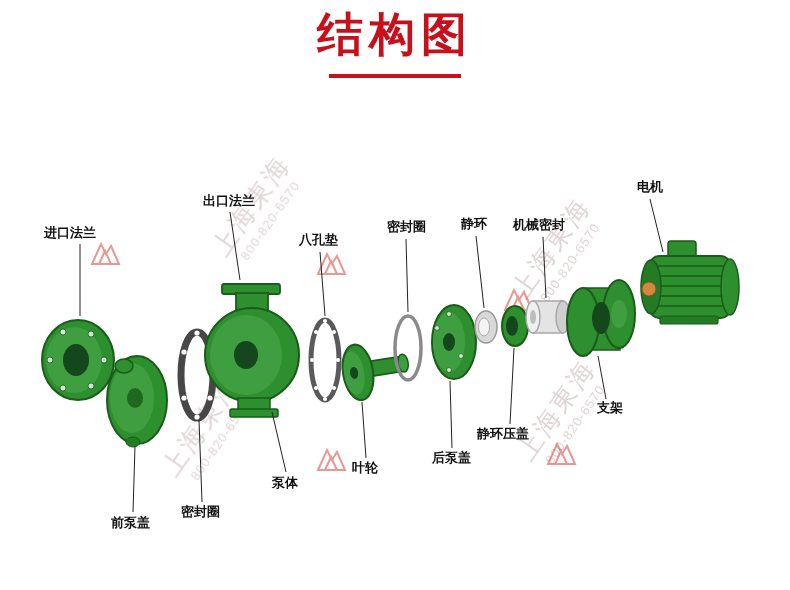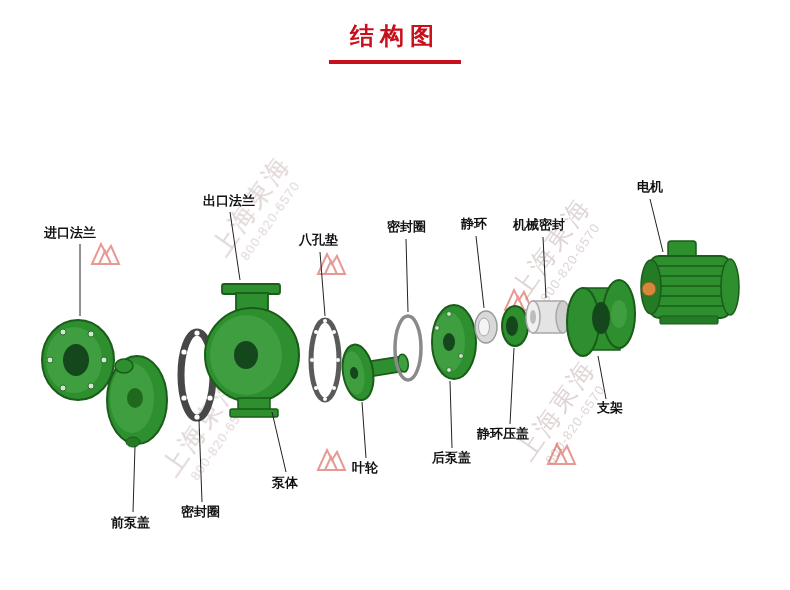--- a/index.html
+++ b/index.html
@@ -5,23 +5,23 @@
   html,body{margin:0;padding:0;background:#ffffff;}
   .page{
     position:relative;
     width:790px;height:590px;
     background:#ffffff;
     overflow:hidden;
     font-family:"Liberation Sans", sans-serif;
   }
   .page-title{
     margin:0;
-    padding-top:20px;
+    padding-top:4px;
     text-align:center;
-    font-size:24px;
+    font-size:46px;
     font-weight:bold;
     letter-spacing:6px;
     color:#c8101c;
   }
   .title-underline{
     width:132px;height:4px;
     background:#c8101c;
     margin:8px auto 0 auto;
   }
   svg.diagram{

